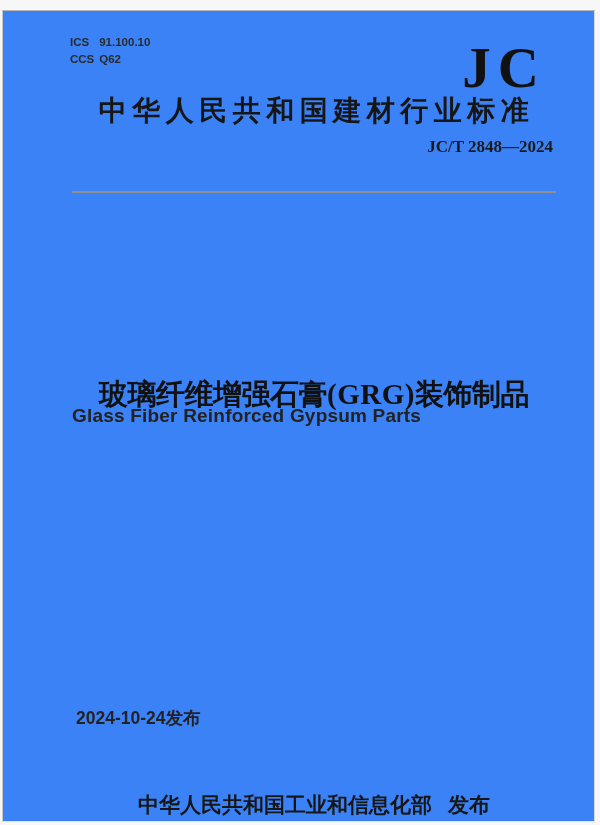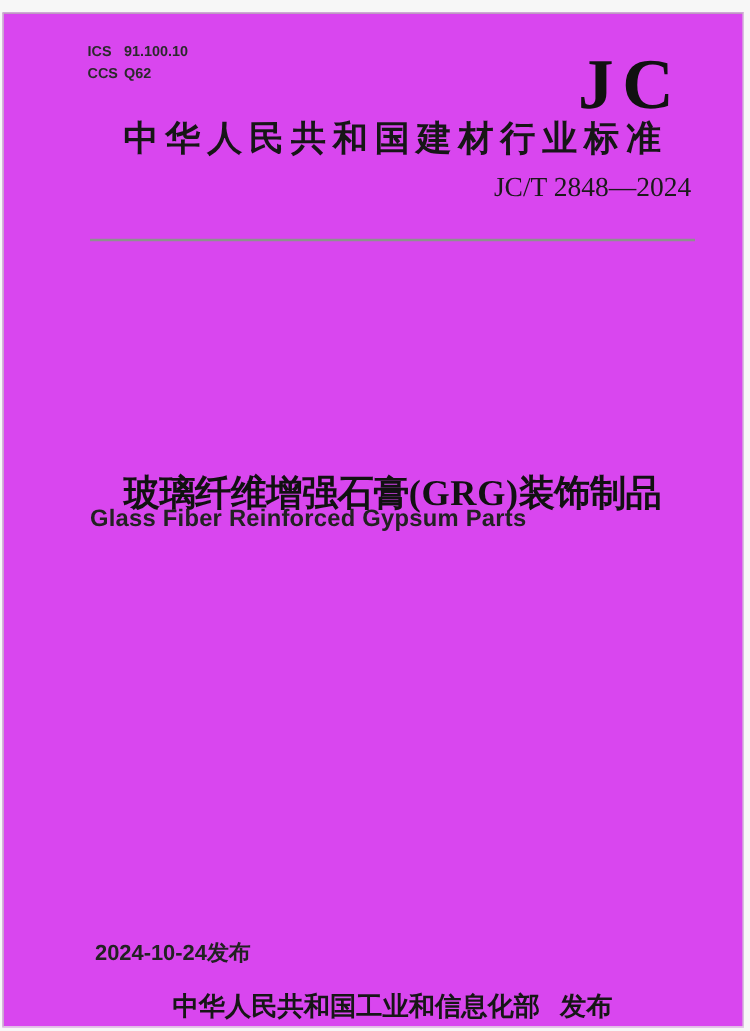--- a/index.html
+++ b/index.html
@@ -7,21 +7,21 @@
     width: 600px; height: 825px;
     background: #f7f7f7;
     font-family: "Liberation Sans", sans-serif;
     color: #1d1d1d;
     position: relative;
     overflow: hidden;
   }
   .page {
     position: absolute;
     left: 2px; top: 10px; right: 5px; bottom: 3px;
-    background: #d946ef;
+    background: #3b82f6;
     border-top: 1px solid #b5b5b5;
     border-left: 1px solid #c7c7c7;
     border-right: 1px solid #d8d8d8;
     border-bottom: 1px solid #e3e3e3;
   }
   .abs { position: absolute; }
 
   .ics-block {
     left: 67px; top: 23px;
     font-size: 11.5px; font-weight: bold;
@@ -43,21 +43,21 @@
     font-size: 28px; font-weight: bold;
     letter-spacing: 5.5px; padding-left: 5px;
     white-space: nowrap; text-align: center;
     box-sizing: border-box;
     color: #161616;
   }
 
   .std-code {
     right: 41px; top: 126px;
     font-family: "Liberation Serif", serif;
-    font-weight: normal; font-size: 22px;
+    font-weight: bold; font-size: 17px;
     color: #1a1a1a;
   }
 
   .rule {
     left: 69px; width: 484px; top: 180px; height: 2px;
     background: #8f8f8f;
   }
 
   .title-cn {
     left: 69px; width: 484px; top: 328px;
@@ -78,21 +78,21 @@
     text-align: left; letter-spacing: 0.2px;
     color: #222;
   }
 
   .dates {
     left: 69px; width: 484px; top: 695px;
     display: flex; justify-content: space-between;
     font-size: 17.5px; font-weight: bold;
     color: #222;
   }
-  .dates .left { padding-left: 4px; margin-top: 44px; }
+  .dates .left { padding-left: 4px; }
 
   .publisher {
     left: 69px; width: 484px; top: 780px;
     text-align: center;
     font-size: 21px; font-weight: bold;
     white-space: nowrap;
     color: #161616;
   }
   .publisher .suffix { margin-left: 16px; }
 </style>

